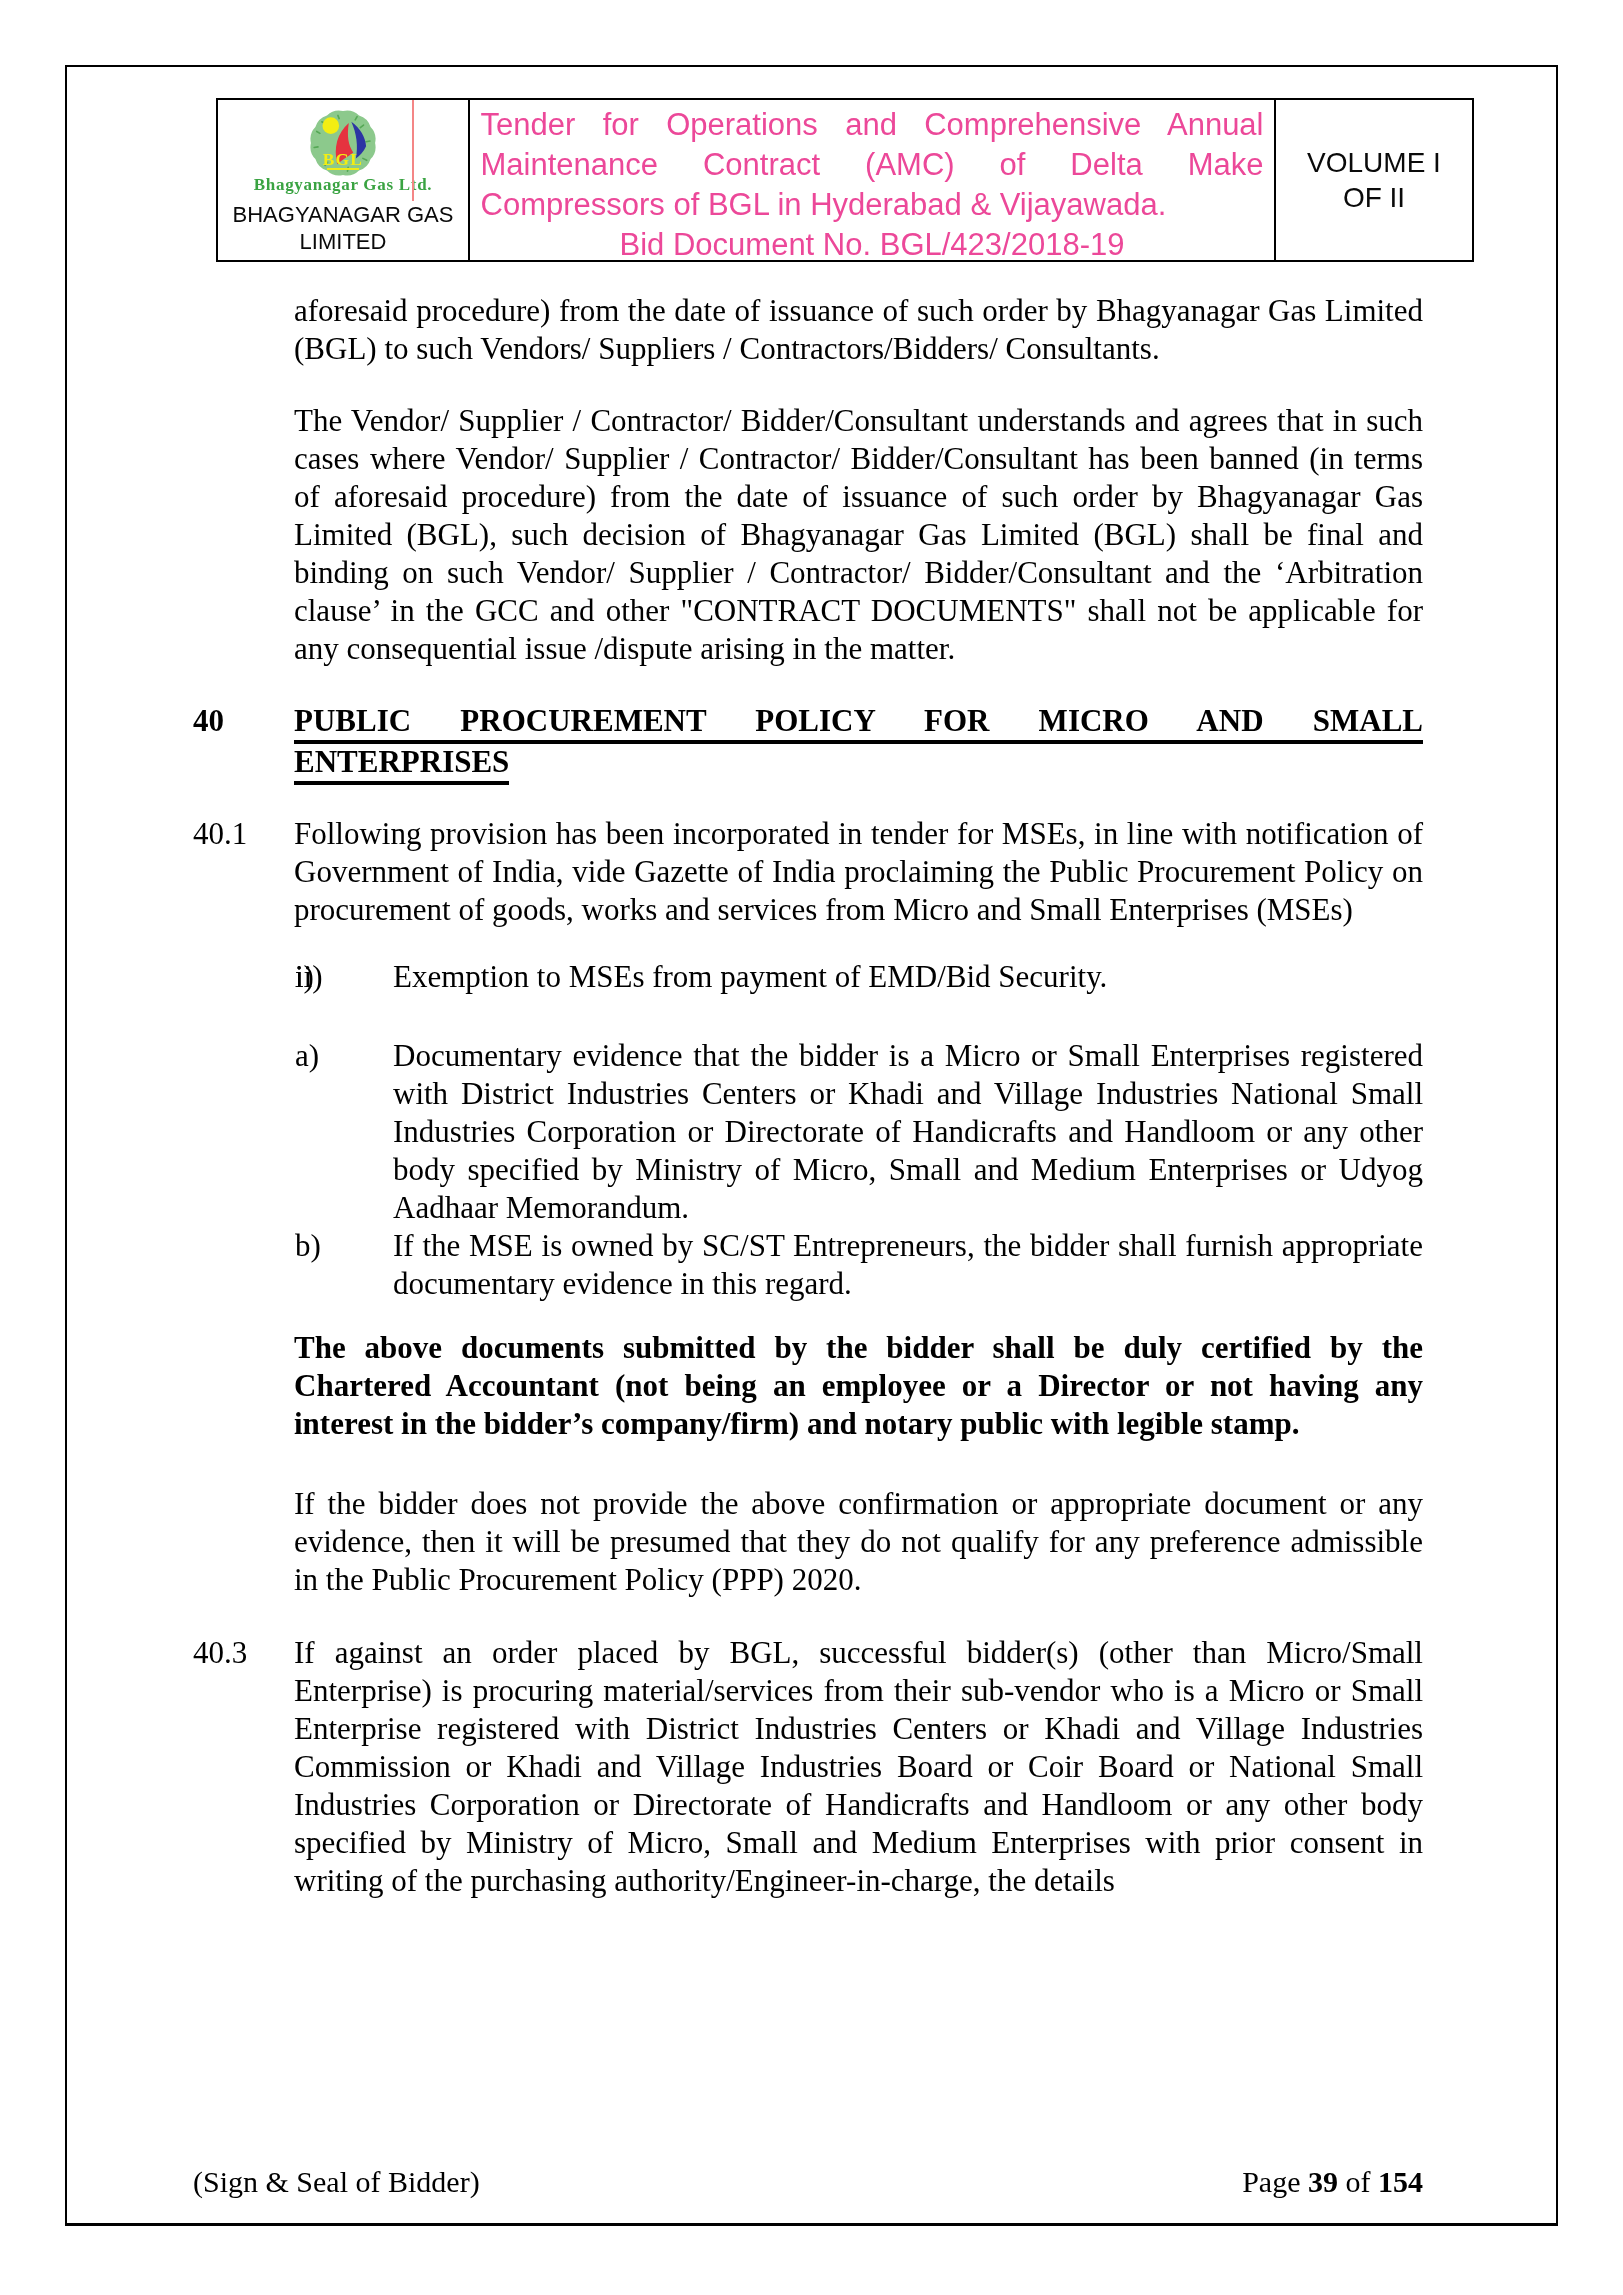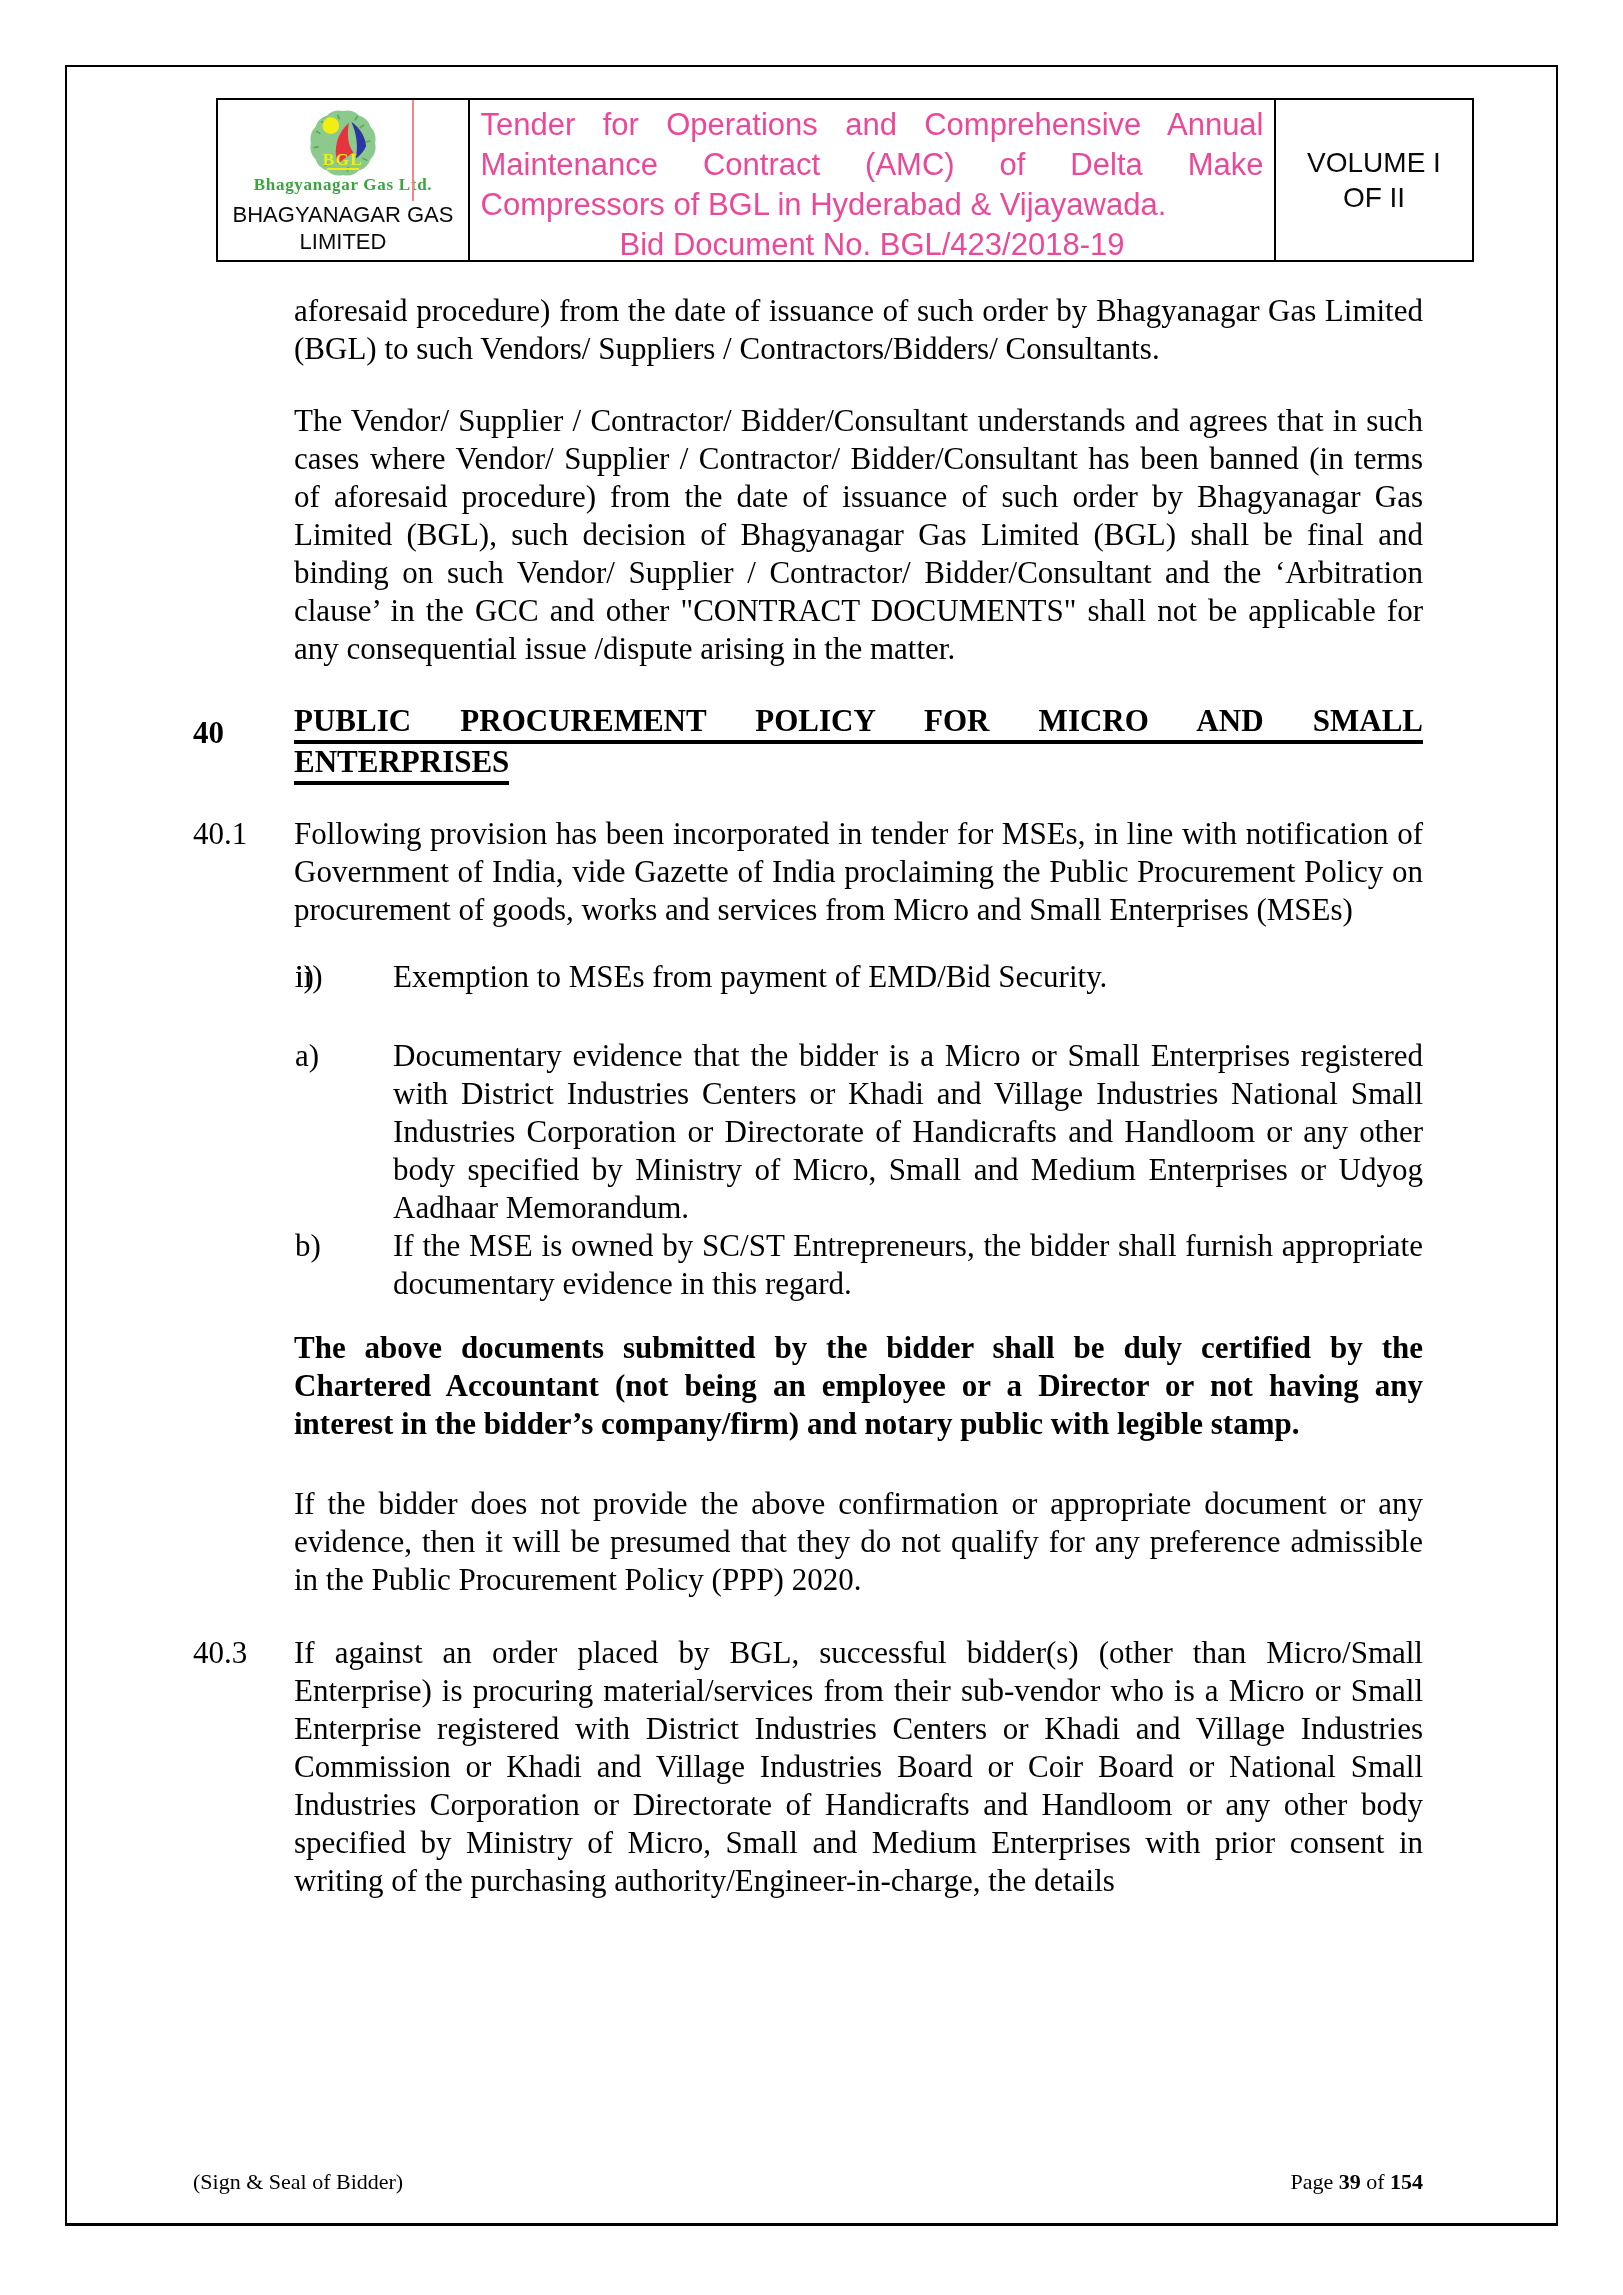--- a/index.html
+++ b/index.html
@@ -34,41 +34,41 @@
   .body-text {
     position:absolute; left:193px; top:263px; width:1230px;
     font-size:31px; line-height:38px; text-align:justify;
   }
   .blk { margin:0 0 0 101px; }
   .numbered { position:relative; margin-left:101px; }
   .numbered .num { position:absolute; left:-101px; top:0; }
   .s402 { position:relative; margin-left:69px; text-indent:33px; }
   .s402 .num { position:absolute; left:-69px; top:0; text-indent:0; }
   .heading { position:relative; margin-left:101px; font-weight:bold; line-height:41px; }
-  .heading .num { position:absolute; left:-101px; top:12px; }
+  .heading .num { position:absolute; left:-101px; top:0; }
   .head-line1 { text-align:justify; text-align-last:justify;margin-top:32px; }
   .head-line2 { text-align:left; }
   .heading .ul { border-bottom:4.6px solid #000; padding-bottom:2px; }
   .list-item { position:relative; margin-left:200px; }
   .list-item .marker { position:absolute; left:-98px; top:0; }
   .bold-para { font-weight:bold; }
   .mt-p1   { margin-top:29px; }
   .mt-p2   { margin-top:34px; }
   .mt-head { margin-top:7.9px; }
   .mt-401  { margin-top:33px; }
   .mt-li1  { margin-top:29px; }
   .mt-402  { margin-top:10.5px; }
   .mt-la1  { margin-top:41px; }
   .mt-bold { margin-top:26px; }
   .mt-ppp  { margin-top:42px; }
   .mt-403  { margin-top:35px; }
   
   .footer {
     position:absolute; left:193px; top:2163px; width:1230px;
-    display:flex; justify-content:space-between; font-size:22px; line-height:37px;
+    display:flex; justify-content:space-between; font-size:30px; line-height:37px;
   }
   .footer b { font-weight:bold; }
 </style>
 </head>
 <body>
 
 <div class="page">
   <div class="border-frame"></div>
 
   <div class="header-table">

